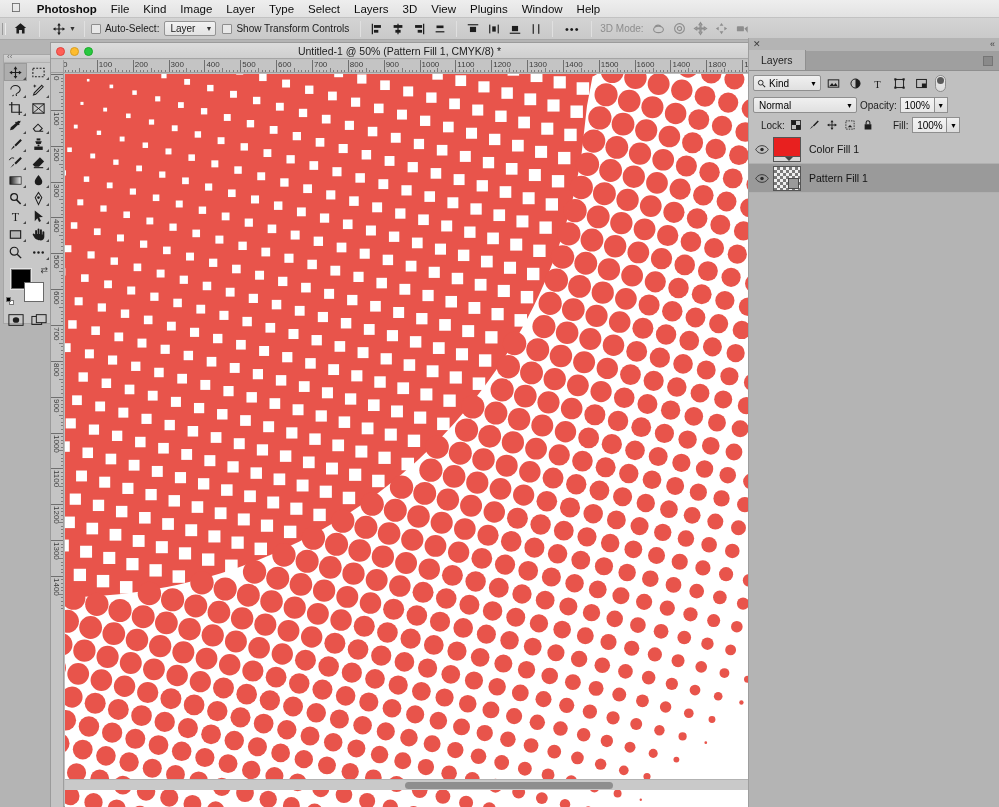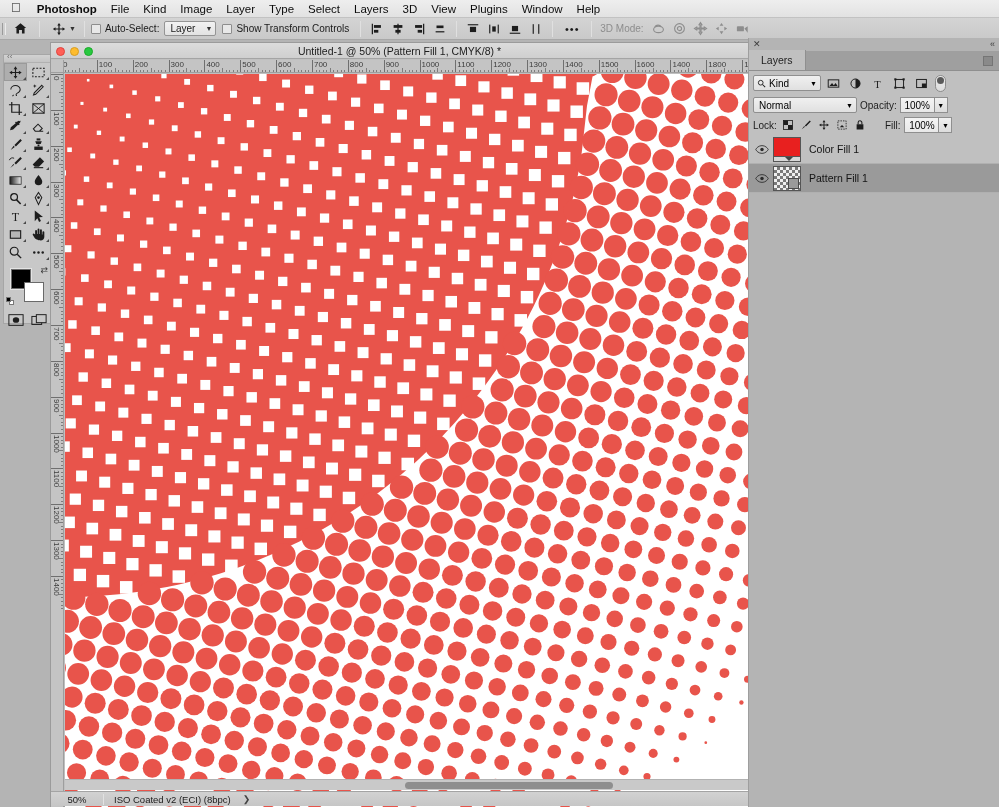--- a/index.html
+++ b/index.html
@@ -243,21 +243,21 @@
     height: 16px; width: 34px; background: linear-gradient(#f4f4f4,#e8e8e8);
     border: 1px solid #8f8f8f; border-right: none;
     display: flex; align-items: center; justify-content: center; font-size: 10px;
   }
   .numcaret {
     height: 16px; width: 14px; background: linear-gradient(#f0f0f0,#dcdcdc);
     border: 1px solid #8f8f8f;
     display: flex; align-items: center; justify-content: center; font-size: 7px;
   }
   .lp-row3 {
-    height: 20px; display: flex; align-items: center; padding: 0 4px; gap: 4px;
+    height: 20px; display: flex; align-items: center; padding: 0 12px; gap: 4px;
   }
   .lockicon { width: 14px; height: 16px; display:flex; align-items:center; justify-content:center; }
   .lp-list { background: #c0c0c0; }
   .layer-row {
     height: 29px; display: flex; align-items: center;
     border-bottom: 1px solid #b0b0b0; padding-left: 2px;
   }
   .layer-row.selected { background: #9a9a9a; }
   .eye { width: 22px; display: flex; align-items: center; justify-content: center; }
   .thumb-box {
@@ -2004,26 +2004,20 @@
               <rect x="449.50" y="240.09" width="12.53" height="12.53"></rect>
             </g>
           </svg>
       </div>
     </div>
 
     <div id="hscroll">
       <div class="thumb"></div>
     </div>
 
-    <div id="statusbar">
-      <div class="sb-zoom">50%</div>
-      <div class="sb-sep"></div>
-      <div class="sb-profile">ISO Coated v2 (ECI) (8bpc)</div>
-      <div class="sb-arrow">❯</div>
-    </div>
   </div>
 
   <div id="layerspanel">
     <div class="lp-topbar">
       <span class="lp-close">✕</span>
       <span class="lp-expand">«</span>
     </div>
 
     <div class="lp-tabs">
       <div class="lp-tab">Layers</div>

